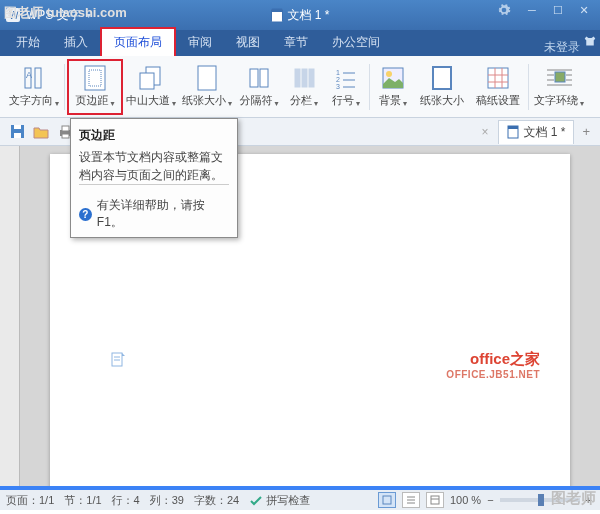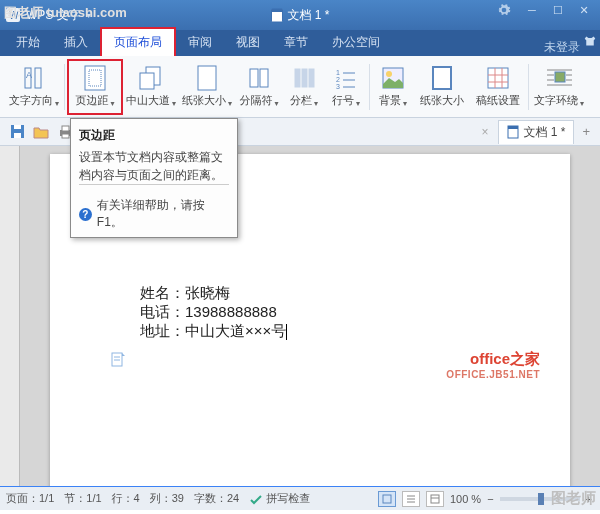--- a/index.html
+++ b/index.html
@@ -35,21 +35,21 @@
   .cursor-bar { display:inline-block; border-left:1.5px solid #000; height:16px; vertical-align:middle; }
   .watermark1 { position:absolute; top:4px; left:4px; color:#e0e0e0; font-size:13px; font-weight:bold; z-index:30; }
   .watermark-office { position:absolute; right:30px; top:196px; text-align:right; font-size:15px; color:#d43; font-weight:bold; }
   .watermark-office .sub { font-size:10px; color:#d76; letter-spacing:0.5px; }
   .watermark-tu { position:absolute; right:4px; bottom:6px; color:#bfbfbf; font-size:15px; font-weight:bold; z-index:20; }
   .tooltip { position:absolute; top:118px; left:70px; width:168px; background:#fdfdfd; border:1px solid #8a8a8a; box-shadow:2px 2px 5px rgba(0,0,0,0.3); padding:8px 8px 6px 8px; font-size:12px; color:#444; z-index:25; }
   .tooltip .tt-title { font-weight:bold; color:#222; margin-bottom:4px; }
   .tooltip .tt-body { line-height:1.5; border-bottom:1px solid #ccc; padding-bottom:0; margin-bottom:12px; }
   .tooltip .tt-help { display:flex; align-items:center; gap:5px; color:#444; }
   .help-ico { width:13px; height:13px; border-radius:50%; background:#2a6fcf; color:#fff; display:flex; align-items:center; justify-content:center; font-size:10px; font-weight:bold; }
-  .statusbar { height:24px; background:#e9eef4; border-top:1px solid #3b82f6; display:flex; align-items:center; font-size:11px; color:#555; padding:0 6px; position:relative; }
+  .statusbar { height:24px; background:#e9eef4; border-top:4px solid #3b82f6; display:flex; align-items:center; font-size:11px; color:#555; padding:0 6px; position:relative; }
   .sb-item { margin-right:10px; }
   .sb-right { position:absolute; right:8px; display:flex; align-items:center; gap:6px; }
   .view-btn { width:18px; height:16px; border:1px solid #bbb; background:#fff; display:flex; align-items:center; justify-content:center; font-size:9px; }
   .view-btn.active { background:#d4e4f7; border-color:#6a9ad4; }
   .zoom-slider { width:80px; height:4px; background:#cfd7e1; position:relative; }
   .zoom-slider::after { content:""; position:absolute; left:38px; top:-4px; width:6px; height:12px; background:#5a80b4; }
   svg { display:block; }
   .pagesvg { color:#5a86be; }
 </style>
 </head>
@@ -302,25 +302,20 @@
   <div class="ruler-v"></div>
   <div class="page-wrap">
     <div class="page">
       <div class="margin-mark"></div>
       <svg class="page-icon" width="16" height="16" viewBox="0 0 16 16">
           <rect x="2" y="1" width="10" height="13" fill="#fff" stroke="#8fb6e2"></rect>
           <path d="M12 1l3 3h-3z" fill="#8fb6e2"></path>
           <line x1="4" y1="5" x2="10" y2="5" stroke="#8fb6e2"></line>
           <line x1="4" y1="8" x2="10" y2="8" stroke="#8fb6e2"></line>
         </svg>
-      <div style="margin-top:60px">
-        <div><span>姓名：</span><span>张晓梅</span></div>
-        <div><span>电话：</span><span>13988888888</span></div>
-        <div><span>地址：</span><span>中山大道×××号</span><span class="cursor-bar"></span></div>
-      </div>
       <div class="watermark-office">
         <div>office之家</div>
         <div class="sub">OFFICE.JB51.NET</div>
       </div>
     </div>
   </div>
 </div>
 
 <div class="tooltip">
   <div class="tt-title">页边距</div>

